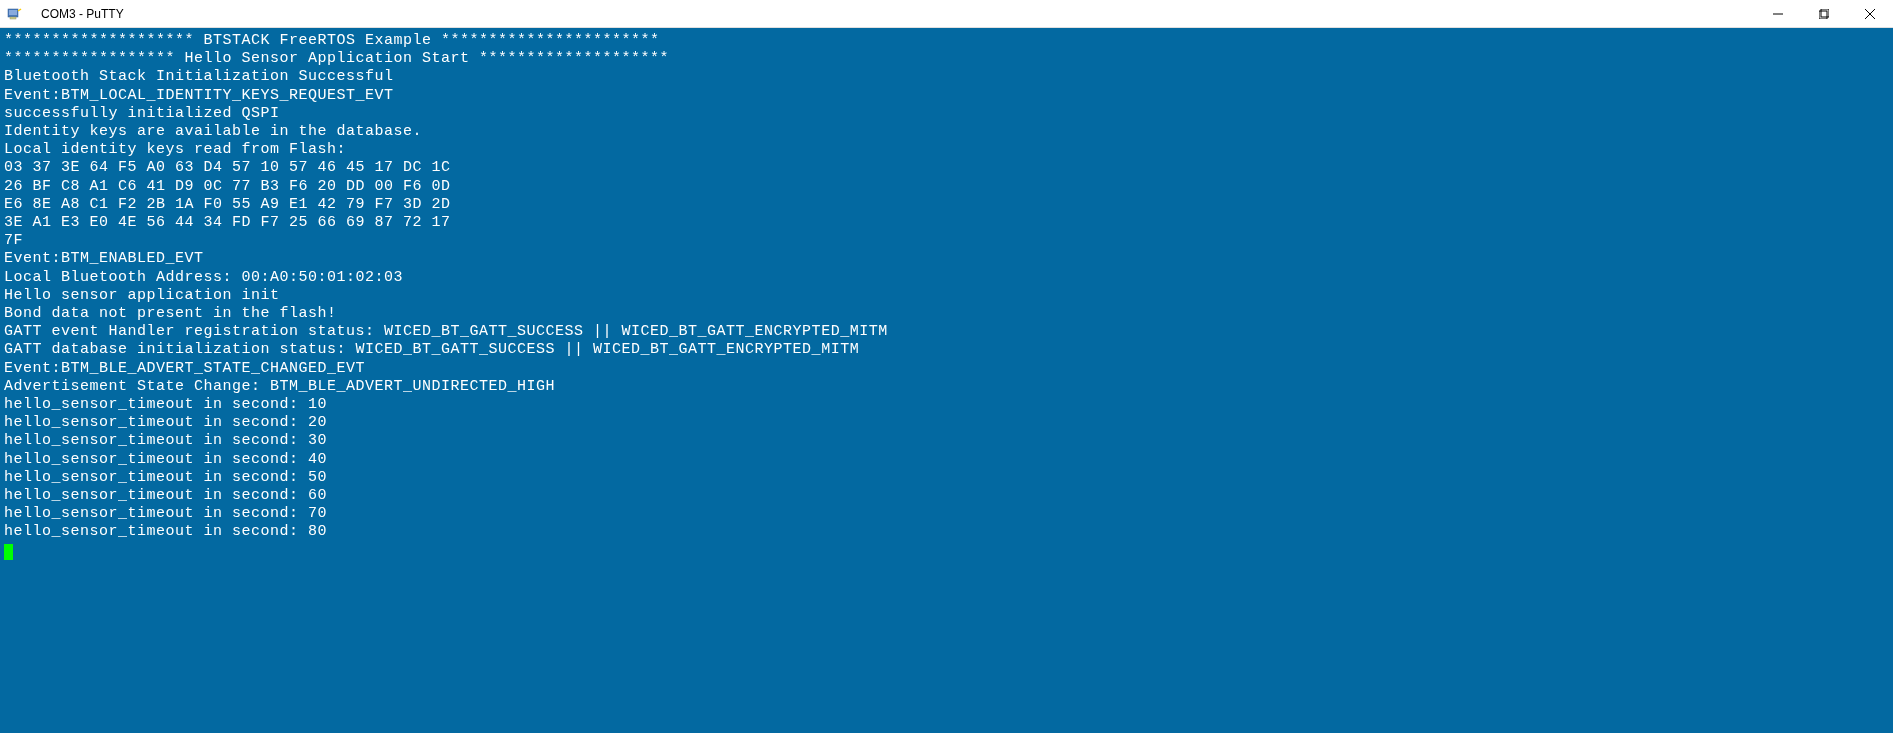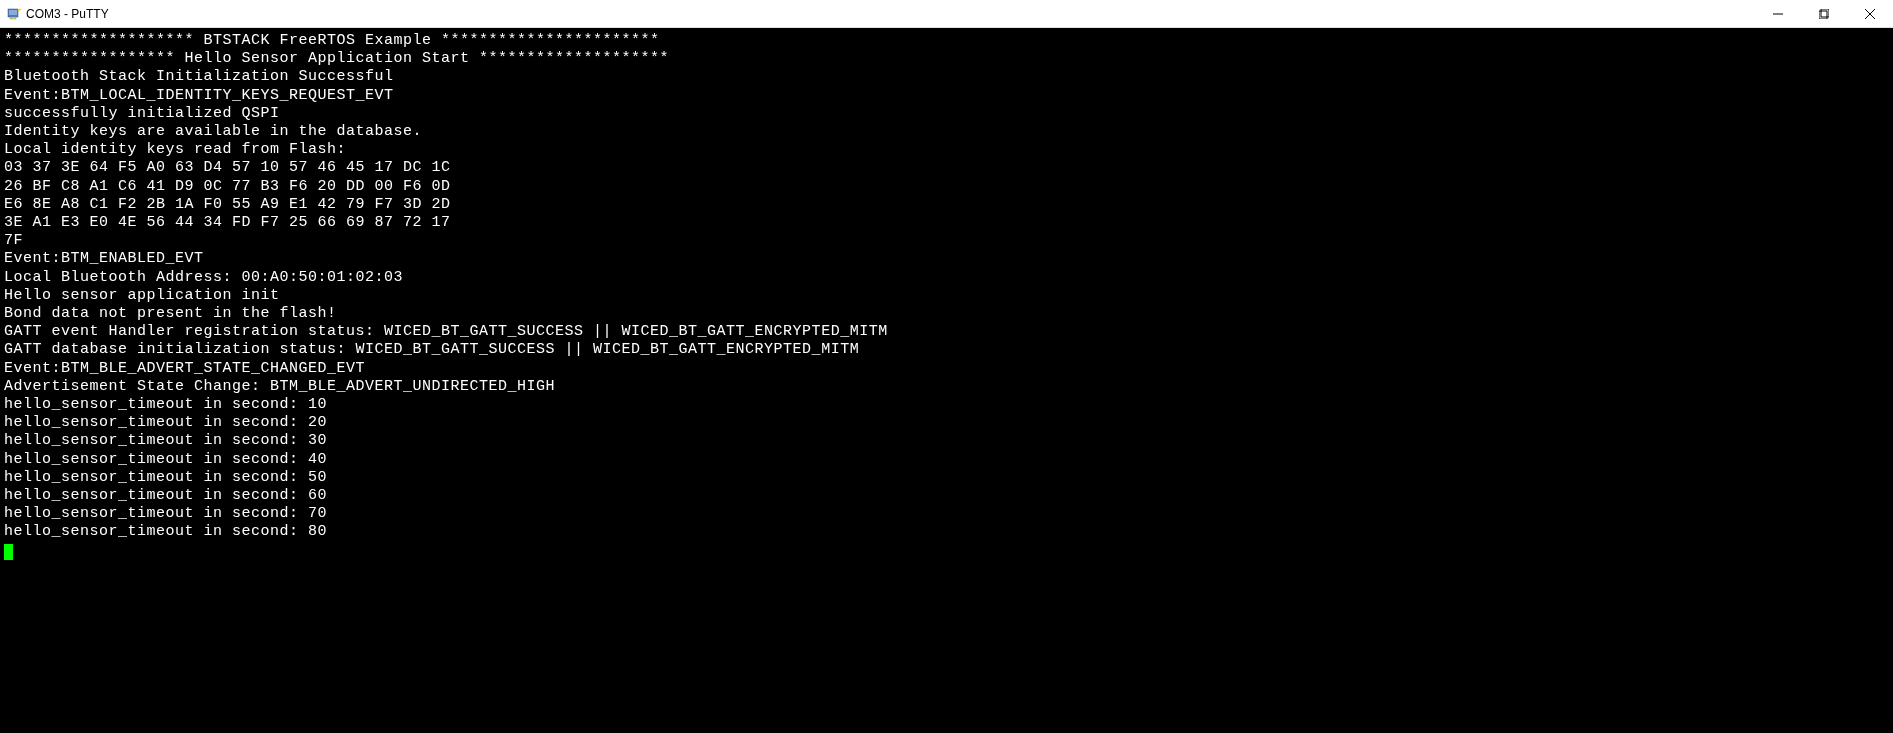--- a/index.html
+++ b/index.html
@@ -19,21 +19,21 @@
       background: #ffffff;
       display: flex;
       align-items: center;
       justify-content: space-between;
       border-bottom: 1px solid #e0e0e0;
       padding: 0 0 0 6px;
     }
     .titlebar-left {
       display: flex;
       align-items: center;
-      gap: 4px;
+      gap: 19px;
     }
     .app-icon {
       width: 16px;
       height: 16px;
       display: flex;
       align-items: center;
       justify-content: center;
     }
     .app-icon svg {
       width: 16px;
@@ -56,21 +56,21 @@
       cursor: pointer;
     }
     .window-btn svg {
       width: 10px;
       height: 10px;
       stroke: #000;
       stroke-width: 1;
       fill: none;
     }
     .terminal {
-      background: #000000;
+      background: #0369a1;
       color: #ffffff;
       font-family: 'Consolas', 'Courier New', monospace;
       font-size: 15px;
       line-height: 18.2px;
       padding: 4px 4px;
       height: calc(100% - 28px);
       white-space: pre;
       letter-spacing: 0.5px;
       position: relative;
     }

